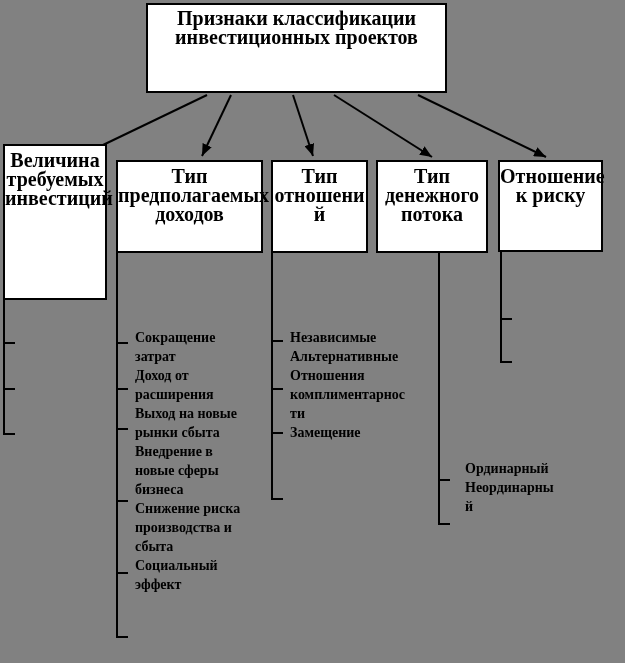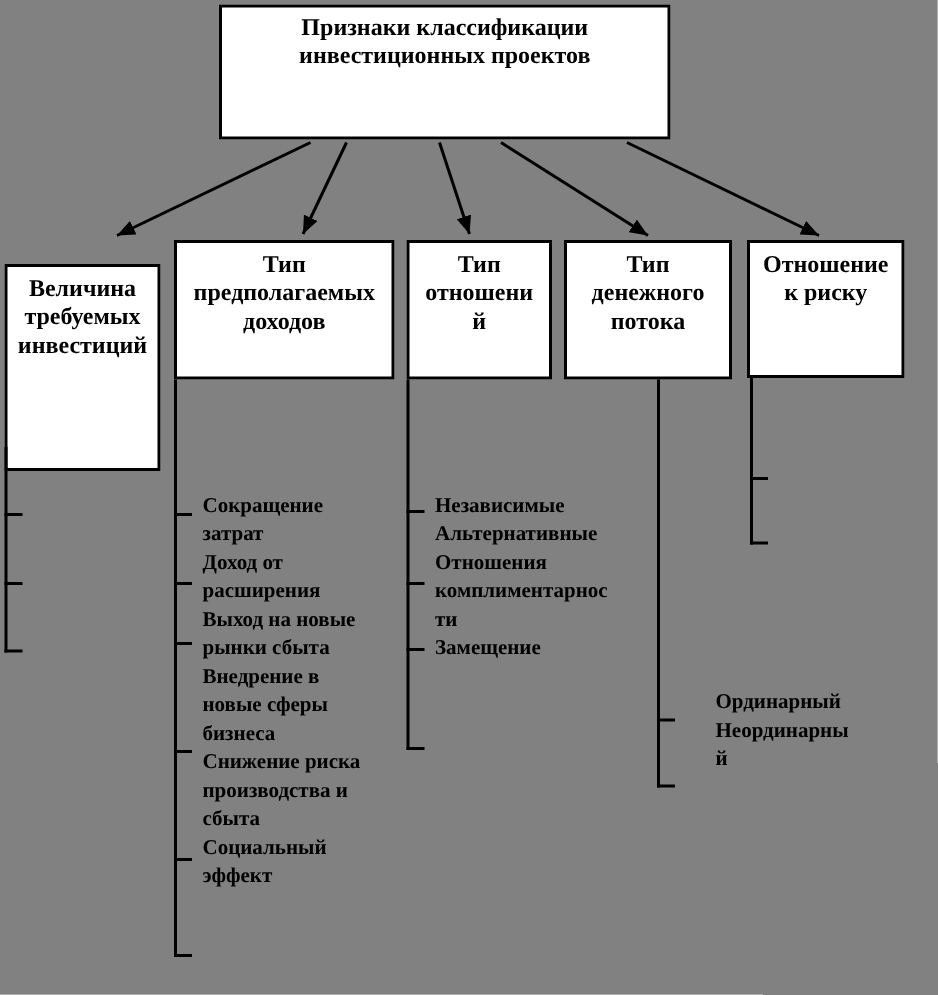--- a/index.html
+++ b/index.html
@@ -15,21 +15,21 @@
   }
   .box {
     position: absolute;
     background: #ffffff;
     border: 2px solid #000;
     box-sizing: border-box;
     text-align: center;
   }
   .boxtext {
     white-space: pre-line;
-    font-size: 16px;
+    font-size: 20px;
     line-height: 19px;
     padding-top: 5px;
   }
   .root-text { padding-top: 4px; }
   .list {
     position: absolute;
     white-space: pre-line;
     font-size: 14px;
     line-height: 19px;
   }
@@ -53,21 +53,21 @@
         <path d="M0,0 L6,2.5 L0,5 z" fill="#000"></path>
       </marker>
     </defs>
     <line x1="207" y1="95" x2="78" y2="157" stroke="#000" stroke-width="2" marker-end="url(#ah)"></line>
     <line x1="231" y1="95" x2="202" y2="156" stroke="#000" stroke-width="2" marker-end="url(#ah)"></line>
     <line x1="293" y1="95" x2="313" y2="156" stroke="#000" stroke-width="2" marker-end="url(#ah)"></line>
     <line x1="334" y1="95" x2="432" y2="157" stroke="#000" stroke-width="2" marker-end="url(#ah)"></line>
     <line x1="418" y1="95" x2="546" y2="157" stroke="#000" stroke-width="2" marker-end="url(#ah)"></line>
   </svg>
 
-  <div class="box" style="left:3px; top:176px; width:104px; height:138px;">
+  <div class="box" style="left:3px; top:144px; width:104px; height:156px;">
     <div class="boxtext">Величина
 требуемых
 инвестиций</div>
   </div>
 
   <div class="box" style="left:116px; top:160px; width:147px; height:93px;">
     <div class="boxtext">Тип
 предполагаемых
 доходов</div>
   </div>
@@ -142,18 +142,18 @@
 рынки сбыта
 Внедрение в
 новые сферы
 бизнеса
 Снижение риска
 производства и
 сбыта
 Социальный
 эффект</div>
 
-  <div class="list" style="left:477px; top:459px;">Ординарный
+  <div class="list" style="left:465px; top:459px;">Ординарный
 Неординарны
 й</div>
 
 
 </div>
 
 </body></html>

